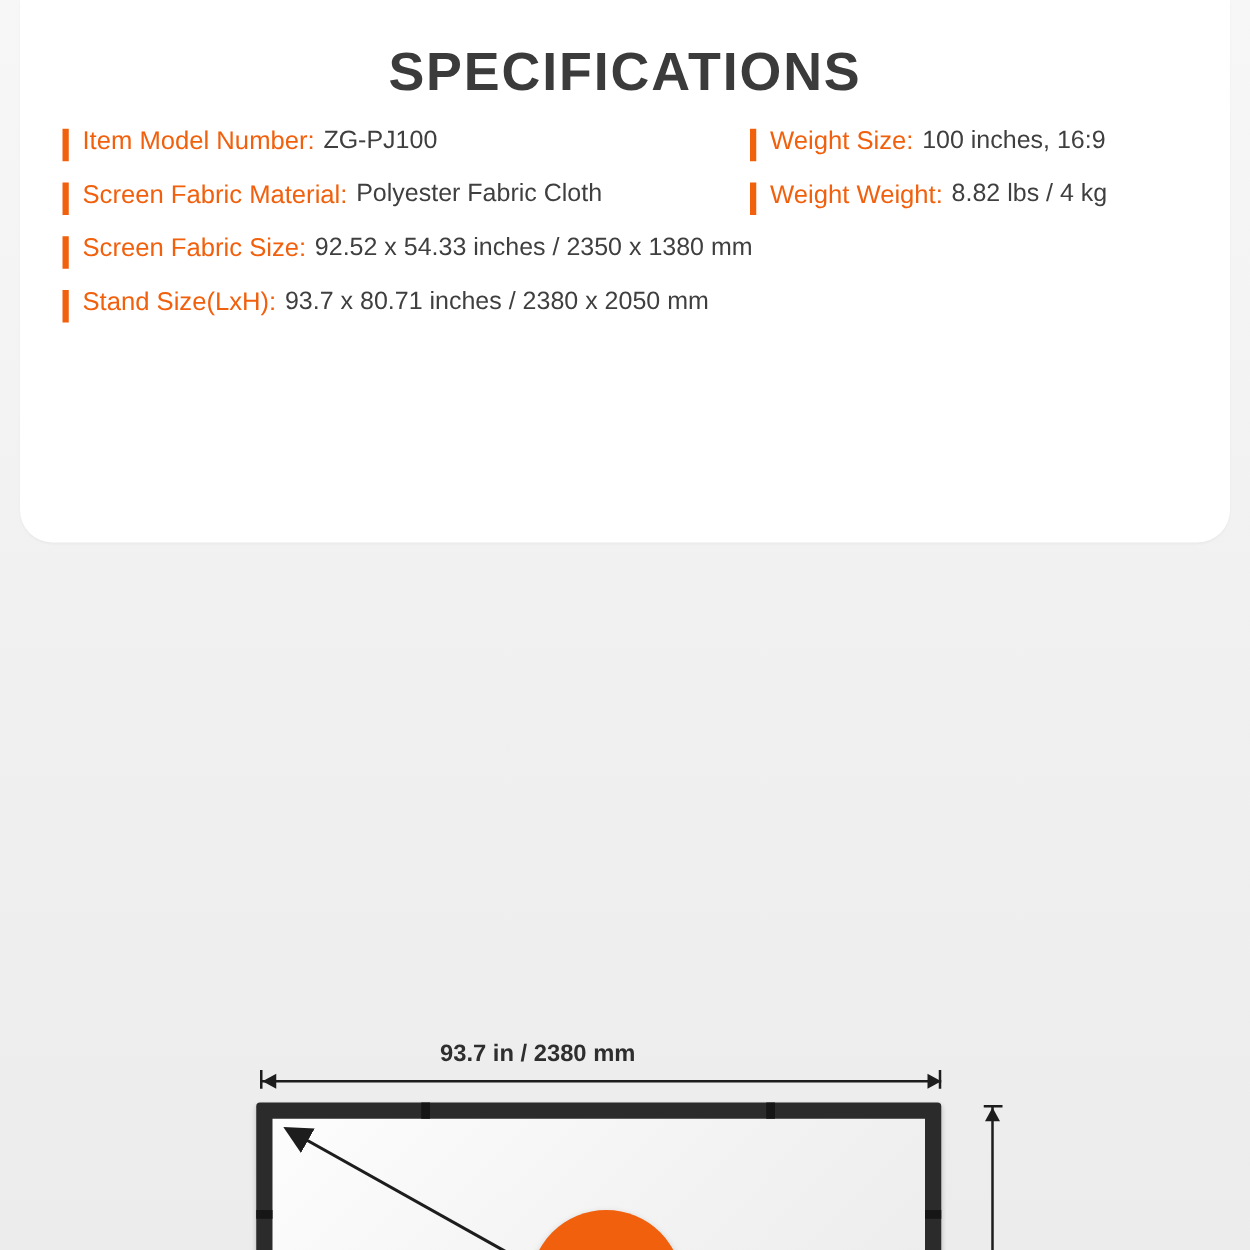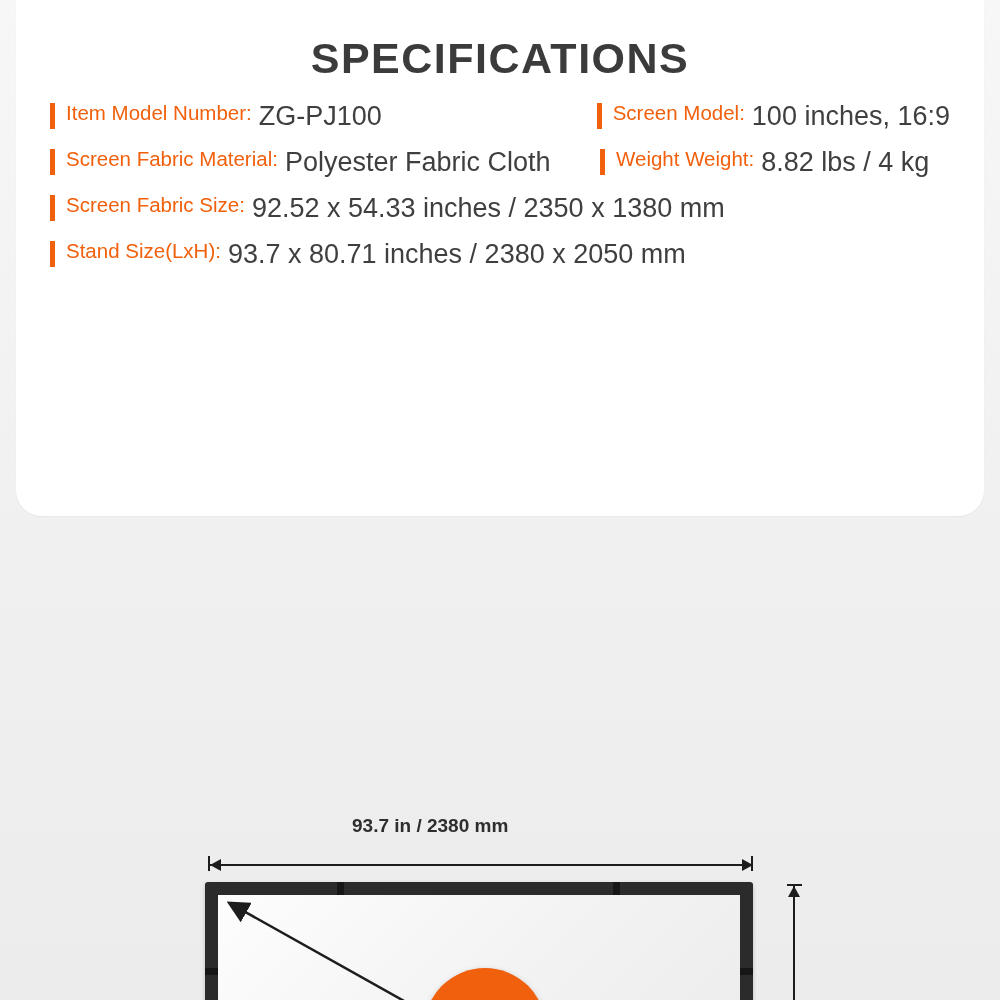--- a/index.html
+++ b/index.html
@@ -7,21 +7,21 @@
     width: 1000px; height: 1000px;
     font-family: "Liberation Sans", sans-serif;
     background: #f2f2f2;
     overflow: hidden;
   }
   #page { position: relative; width: 1000px; height: 1000px; background:
       linear-gradient(180deg, #f7f7f7 0%, #f0f0f0 55%, #ececec 100%); }
 
   
   .spec-card {
-    position: absolute; left: 16px; top: 0; width: 968px; height: 516px;
+    position: absolute; left: 16px; top: 0; width: 968px; height: 434px;
     background: #ffffff;
     border-radius: 0 0 26px 26px;
     box-shadow: 0 1px 2px rgba(0,0,0,0.04);
   }
   .spec-title {
     text-align: center;
     font-size: 43px;
     font-weight: bold;
     letter-spacing: 1.5px;
     color: #3b3b3b;
@@ -33,30 +33,30 @@
   .spec-row { display: flex; align-items: flex-start; margin-bottom: 15px; text-align: right; }
   .spec-cell { display: flex; align-items: flex-start; }
   .bar {
     width: 5px; height: 26px; background: #f1600d; margin-right: 11px;
     flex: 0 0 auto; margin-top: 2px;
   }
   .lab {
     color: #f1600d; font-size: 20.5px; white-space: nowrap;
   }
   .val {
-    color: #3f3f3f; font-size: 27px; margin-left: 7px; white-space: nowrap;
+    color: #3f3f3f; font-size: 20px; margin-left: 7px; white-space: nowrap;
   }
   .col-left { width: 550px; }
 
   
   .diagram { position: absolute; left: 0; top: 412px; width: 1000px; height: 588px; }
 
   
   .dim-top-label {
-    position: absolute; left: 352px; top: 403px;
+    position: absolute; left: 352px; top: 421px;
     font-size: 19px; font-weight: bold; color: #2e2e2e;
   }
   .dim-top-line {
     position: absolute; left: 208px; top: 452px; width: 545px; height: 2px; background: #1d1d1d;
   }
   .tick { position: absolute; background: #1d1d1d; }
   .tick-v { width: 2px; height: 15px; }
   .tick-h { height: 2px; width: 15px; }
 
   .arrow { position: absolute; width: 0; height: 0; }
@@ -101,21 +101,21 @@
     <div class="spec-rows">
 
       <div class="spec-row">
         <div class="spec-cell col-left">
           <div class="bar"></div>
           <div class="lab">Item Model Number:</div>
           <div class="val">ZG-PJ100</div>
         </div>
         <div class="spec-cell">
           <div class="bar"></div>
-          <div class="lab">Screen Model:</div>
+          <div class="lab">Weight Size:</div>
           <div class="val">100 inches, 16:9</div>
         </div>
       </div>
 
       <div class="spec-row">
         <div class="spec-cell col-left">
           <div class="bar"></div>
           <div class="lab">Screen Fabric Material:</div>
           <div class="val">Polyester Fabric Cloth</div>
         </div>

